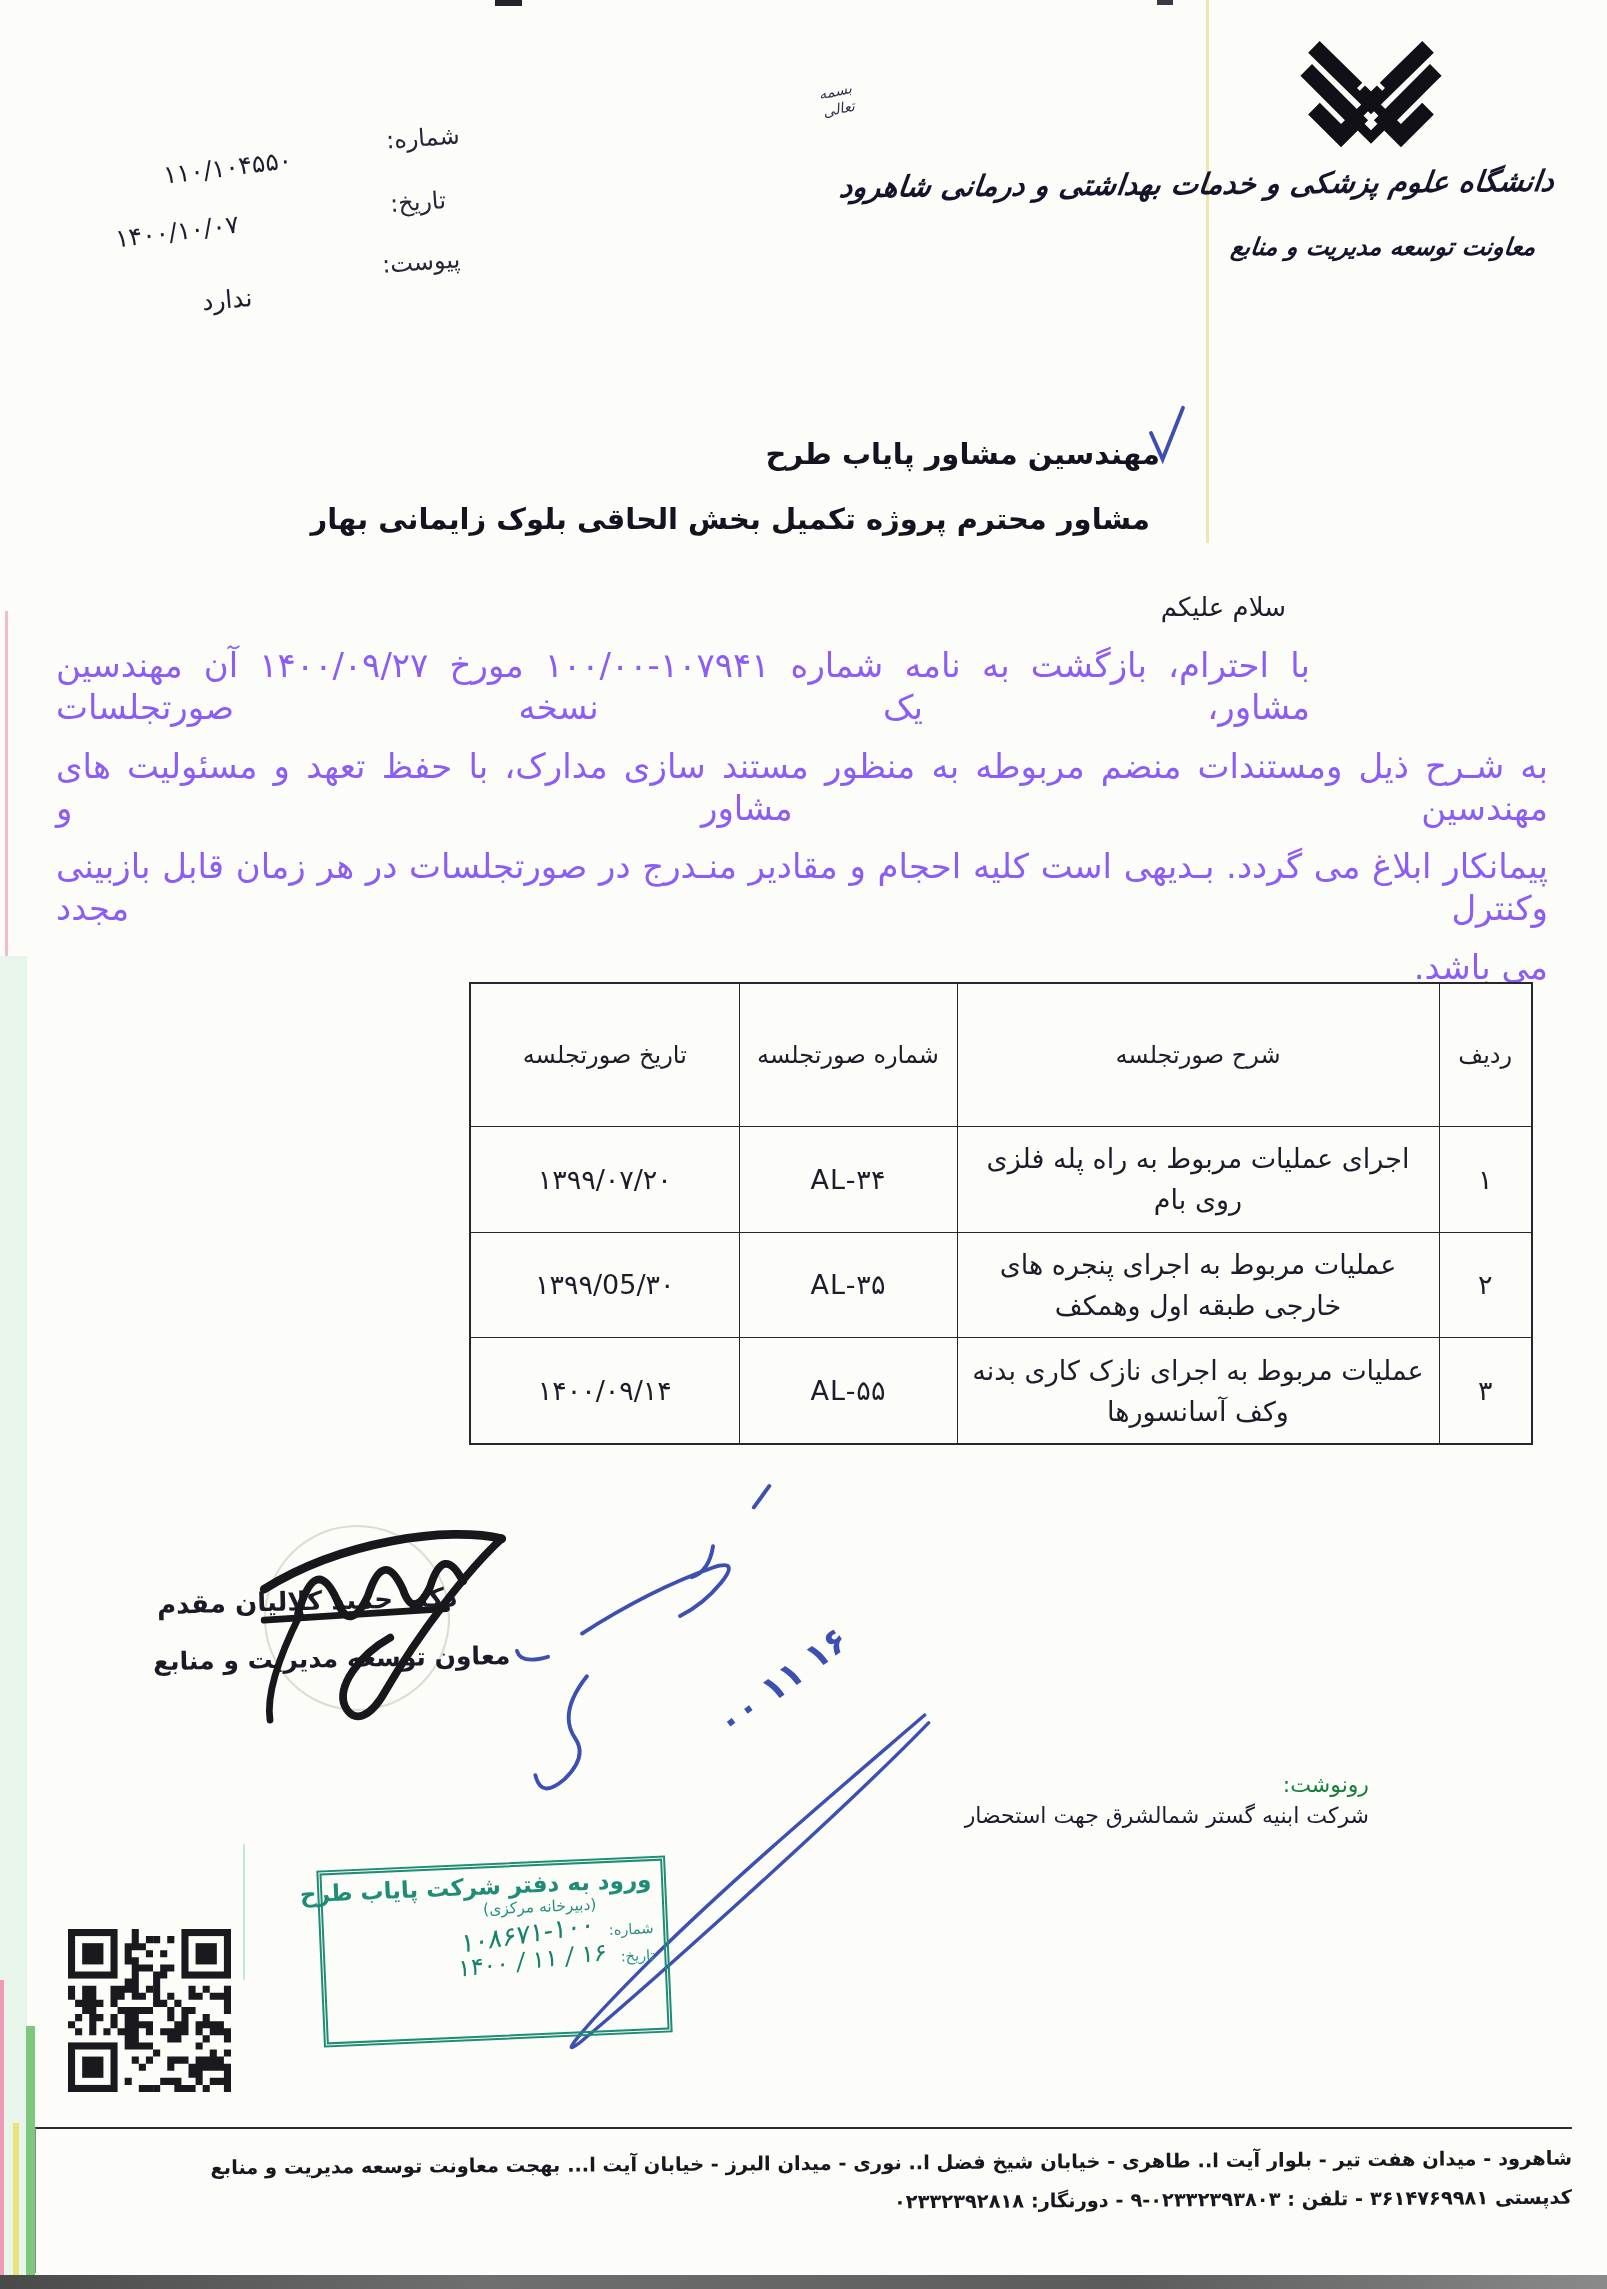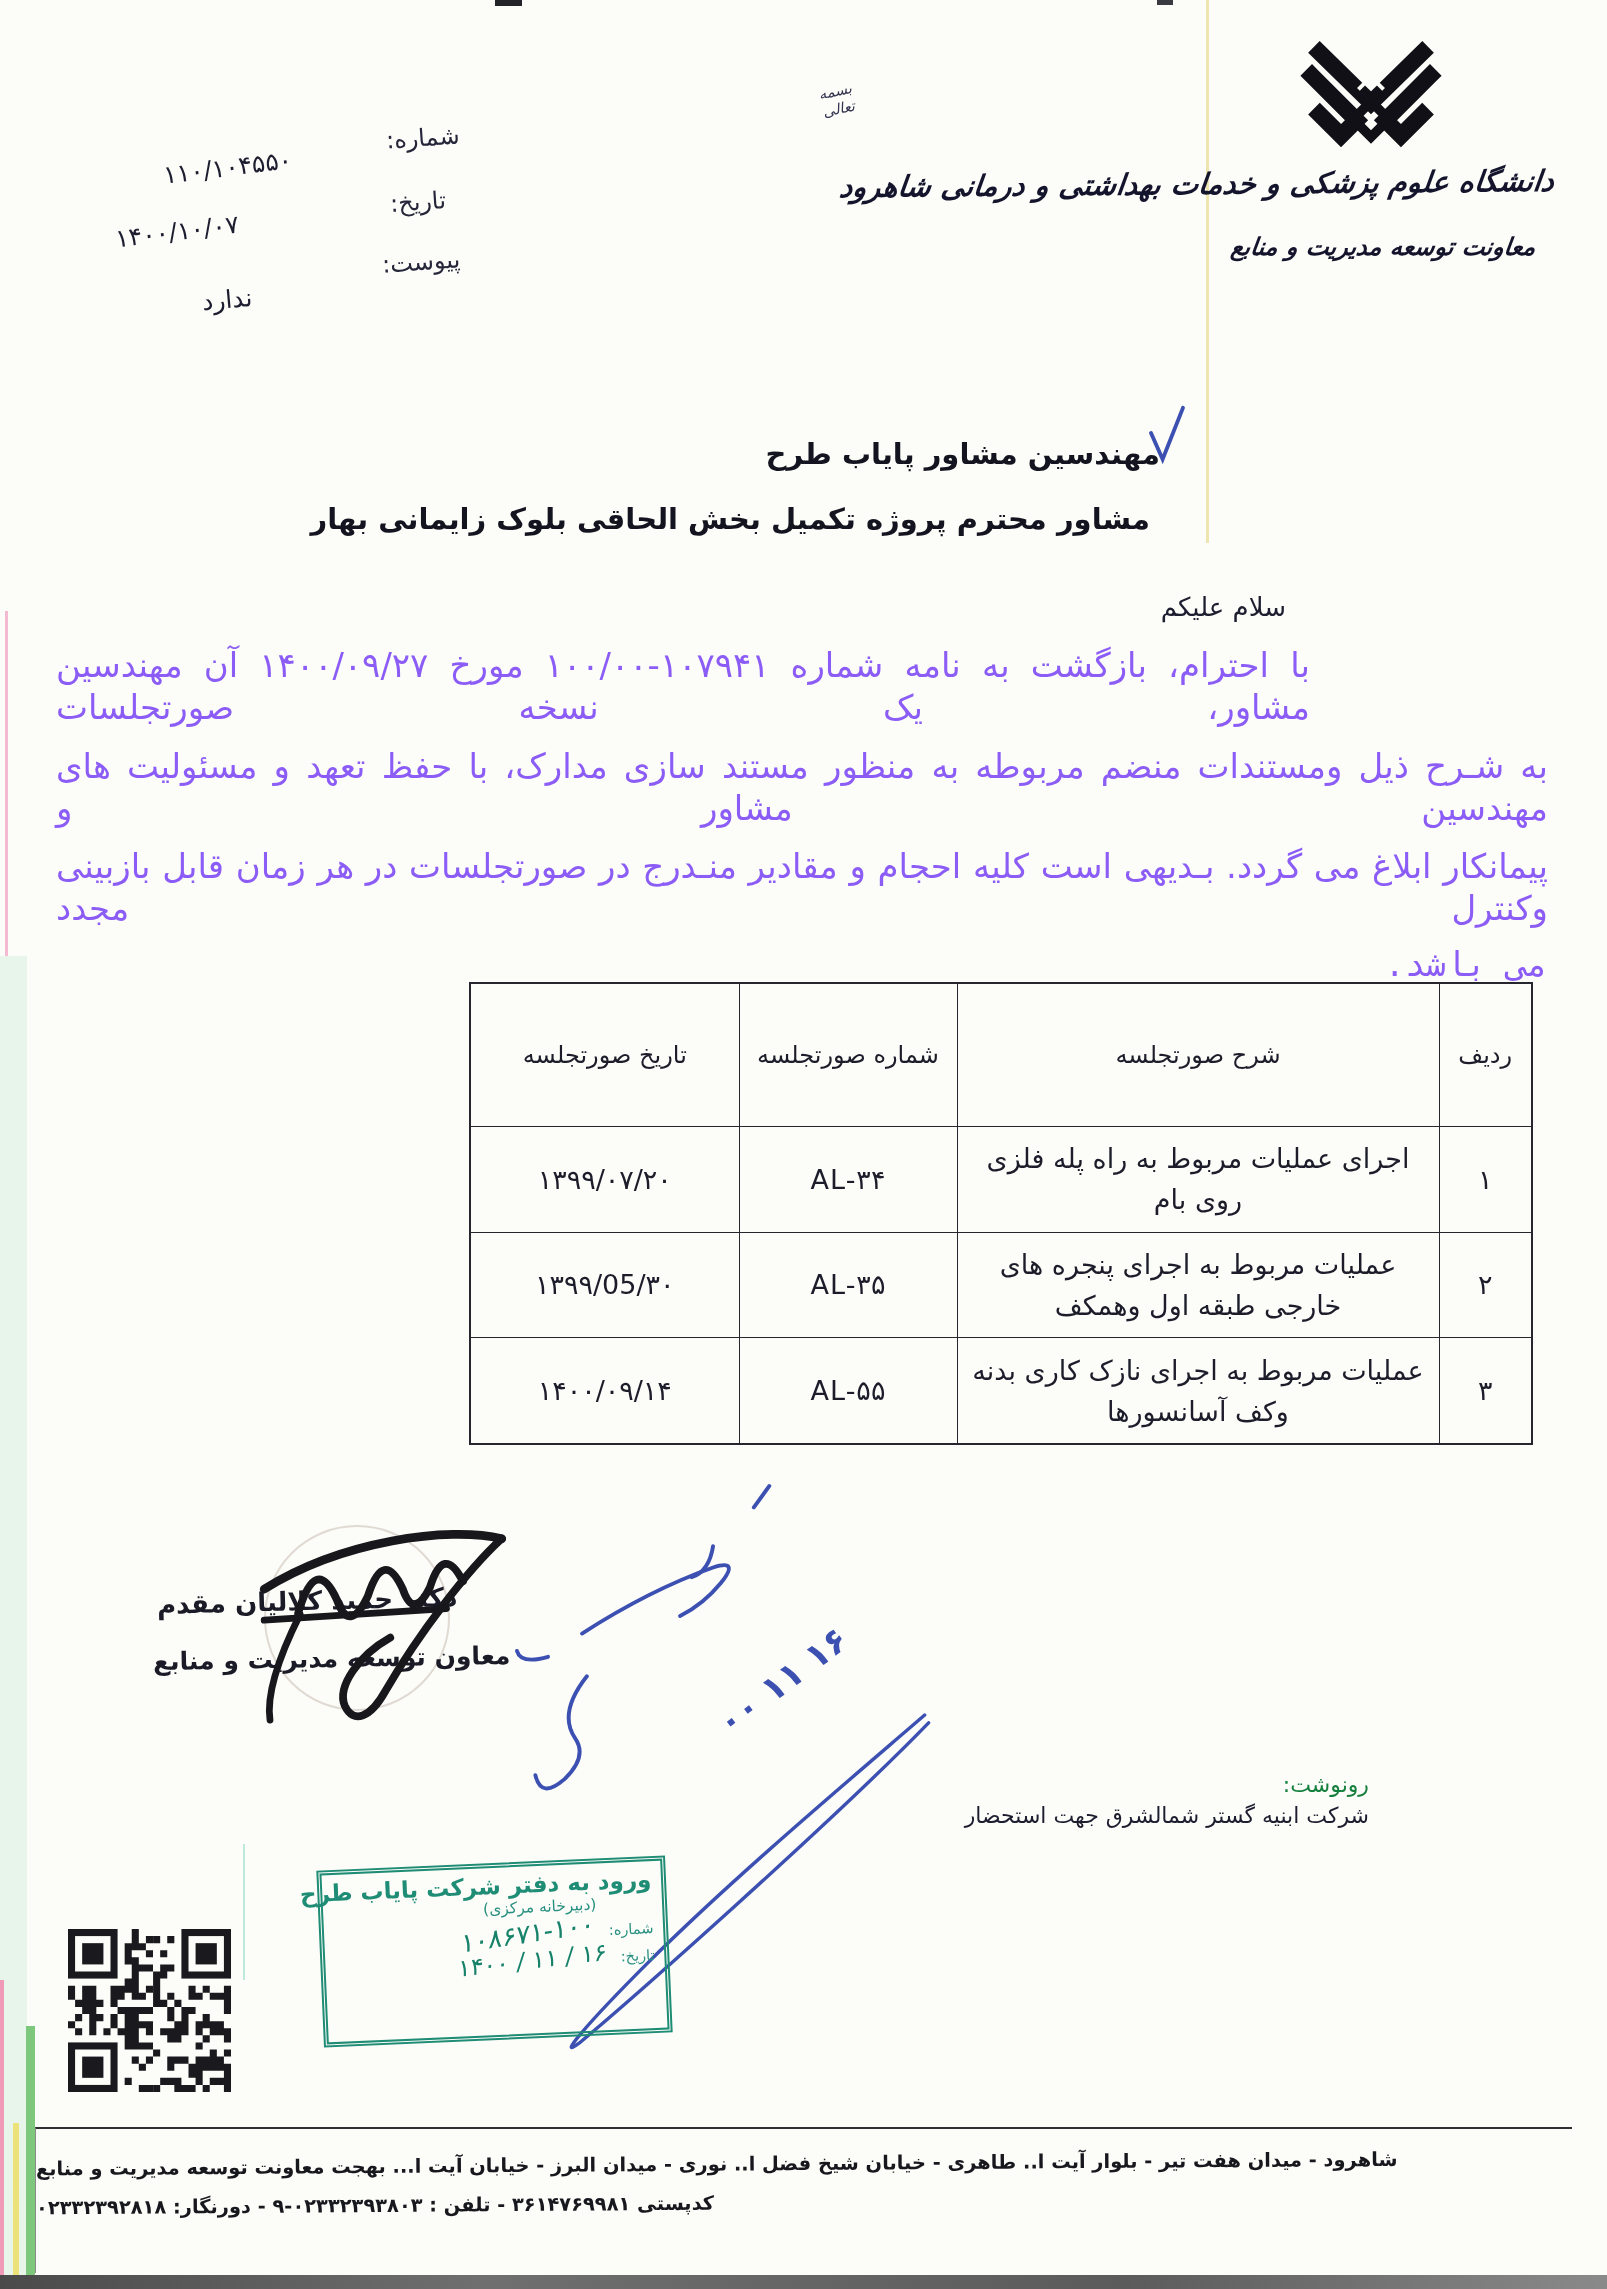--- a/index.html
+++ b/index.html
@@ -23,21 +23,21 @@
     color:#14142c;transform:skewX(-7deg) rotate(-.5deg);white-space:nowrap;}
   .dept-line{position:absolute;right:72px;top:233px;font-size:24px;font-weight:bold;font-style:italic;
     color:#14142c;transform:skewX(-7deg);white-space:nowrap;}
   
   .h-line{position:absolute;font-size:29px;font-weight:bold;color:#141420;white-space:nowrap;}
   .salutation{position:absolute;right:322px;top:592px;font-size:26px;color:#1d1d30;}
   .bodytext{position:absolute;right:60px;left:56px;top:644px;}
   .bodyline{font-size:34px;line-height:42px;margin-bottom:16.5px;color:#8b5cf6;
     text-align:justify;text-align-last:justify;white-space:normal;}
   .bodyline.first{padding-right:238px;}
-  .bodyline.last{text-align-last:right;font-family:Liberation Mono, monospace;}
+  .bodyline.last{text-align-last:right;}
   
   table.minutes{position:absolute;left:469px;top:982px;border-collapse:collapse;
     border:2.9px solid #26262e;background:transparent;}
   table.minutes th,table.minutes td{border:1.9px solid #26262e;color:#1c1c2a;
     text-align:center;vertical-align:middle;padding:3.9px 9.7px;}
   table.minutes th{font-size:24px;font-weight:normal;height:134px;}
   table.minutes td{font-size:27px;height:97px;line-height:41px;}
   th.radif{vertical-align:bottom;padding-bottom:19.4px;}
   col.c-radif{width:93px;}col.c-desc{width:482px;}col.c-num{width:218px;}col.c-date{width:269px;}
   td.cell-num{direction:ltr;font-size:25px;letter-spacing:1px;}
@@ -56,21 +56,21 @@
   .stamp{position:absolute;left:320px;top:1863px;width:349px;height:177px;
     border:5.8px double #1f8c75;transform:rotate(-2.5deg);padding:4.9px 9.7px 3.9px 7.8px;box-sizing:border-box;}
   .stamp-line1{font-size:23px;font-weight:bold;color:#1f8c75;text-align:center;white-space:nowrap;}
   .stamp-line2{font-size:15.5px;color:#279081;text-align:right;padding-right:56px;margin-top:1px;}
   .stamp-row{display:flex;align-items:center;margin-top:1.9px;}
   .stamp-lbl{font-size:14.6px;color:#2a9182;flex:0 0 auto;}
   .stamp-val{font-size:26px;color:#17826a;transform:rotate(-6deg) skewX(-10deg);margin-right:13.6px;
     white-space:nowrap;letter-spacing:1.9px;}
   
   .footer{position:absolute;left:35px;top:2127px;width:1537px;height:146px;box-sizing:border-box;
-    border-top:2.9px solid #2e2e33;border-left:1.9px solid #8a8a8a;text-align:left;}
+    border-top:2.9px solid #2e2e33;border-left:1.9px solid #8a8a8a;text-align:right;}
   .footer-line1{margin-top:23px;font-size:19.4px;font-weight:bold;color:#17171e;transform:rotate(-.4deg);}
   .footer-line2{margin-top:15.5px;font-size:19.4px;font-weight:bold;color:#17171e;transform:rotate(-.4deg);}
   .bottom-band{position:absolute;left:0;top:2275px;width:1608px;height:14.6px;
     background:linear-gradient(90deg,#4a4a4a,#6f6f6f 30%,#5b5b5b 70%,#8a8a8a);}
   svg{display:block;}
 </style>
 </head>
 <body>
 
 <div id="page">

